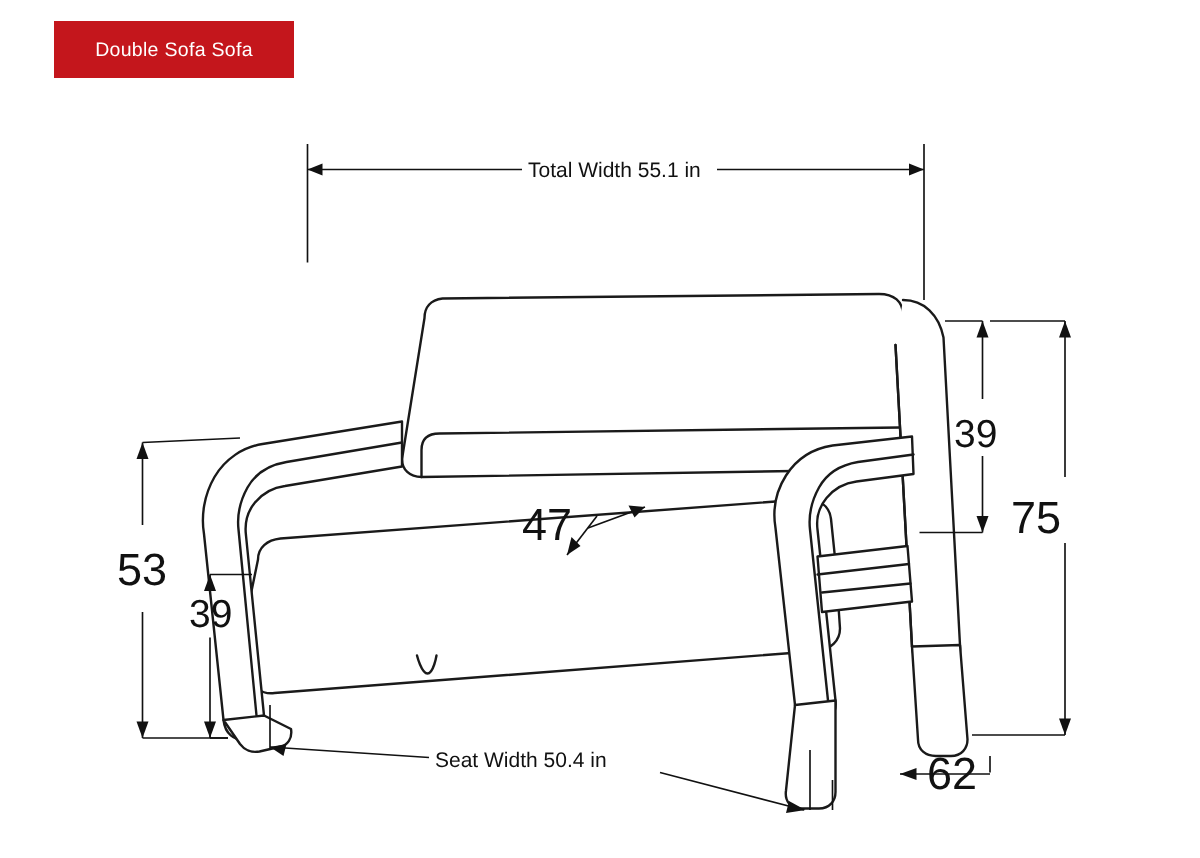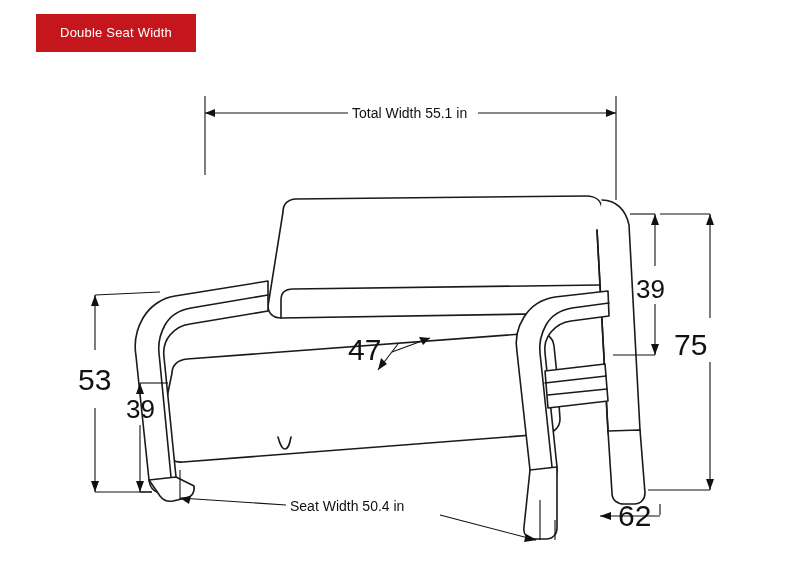--- a/index.html
+++ b/index.html
@@ -45,21 +45,21 @@
   }
   .dim-sm { font-size: 14px; }
   .dim-lg { font-size: 30px; }
   .dim-md { font-size: 26px; }
 </style>
 </head>
 <body>
 
 <div id="stage">
 
-  <div id="badge">Double Seat Width</div>
+  <div id="badge">Double Sofa Sofa</div>
 
   <div id="svgwrap">
     <svg width="800" height="572" viewBox="0 0 800 572" xmlns="http://www.w3.org/2000/svg">
 
       <g stroke="#1a1a1a" fill="none" stroke-width="1.6" stroke-linejoin="round" stroke-linecap="round">
 
         <g>
           <path d="M283 212 C283 205 287 200 295 199 L586 196 C596 196 602 201 602 210
                    L608 300 C608 308 602 313 593 313 L281 318 C273 318 268 313 268 306 Z" fill="#ffffff"></path>
           <path d="M281 318 L281 300 C281 293 285 289 293 289 L600 285"></path>

